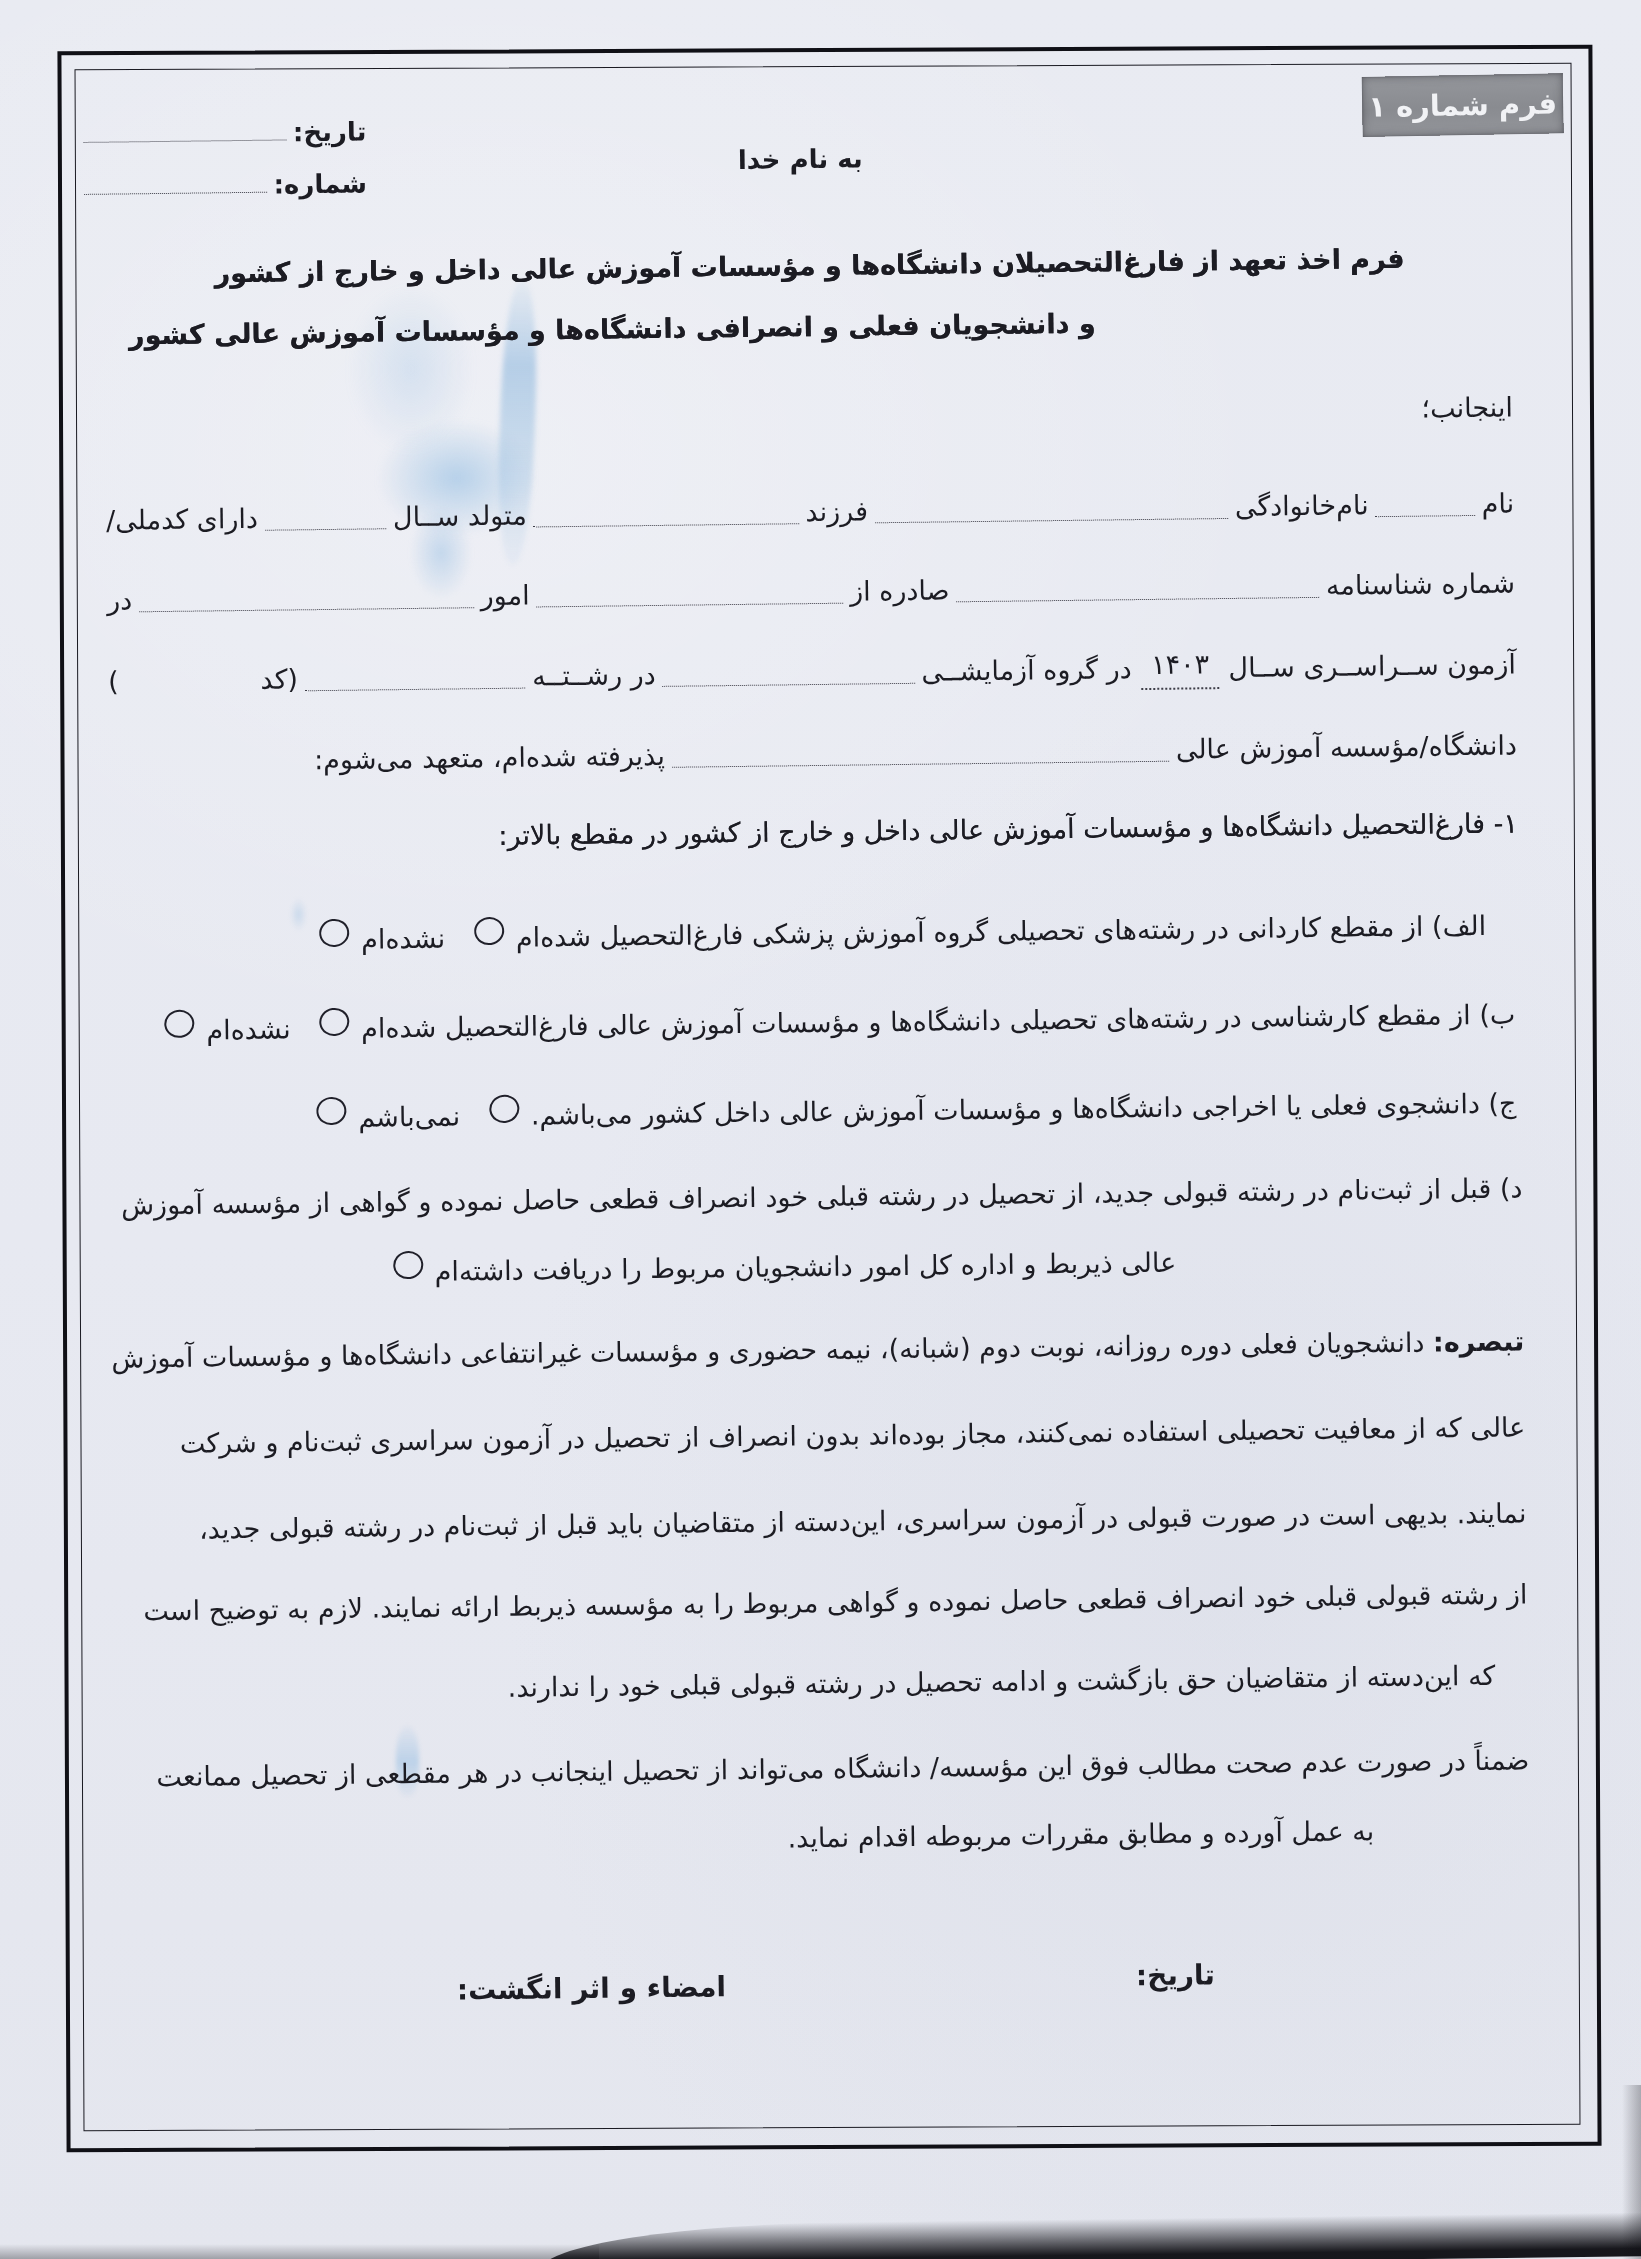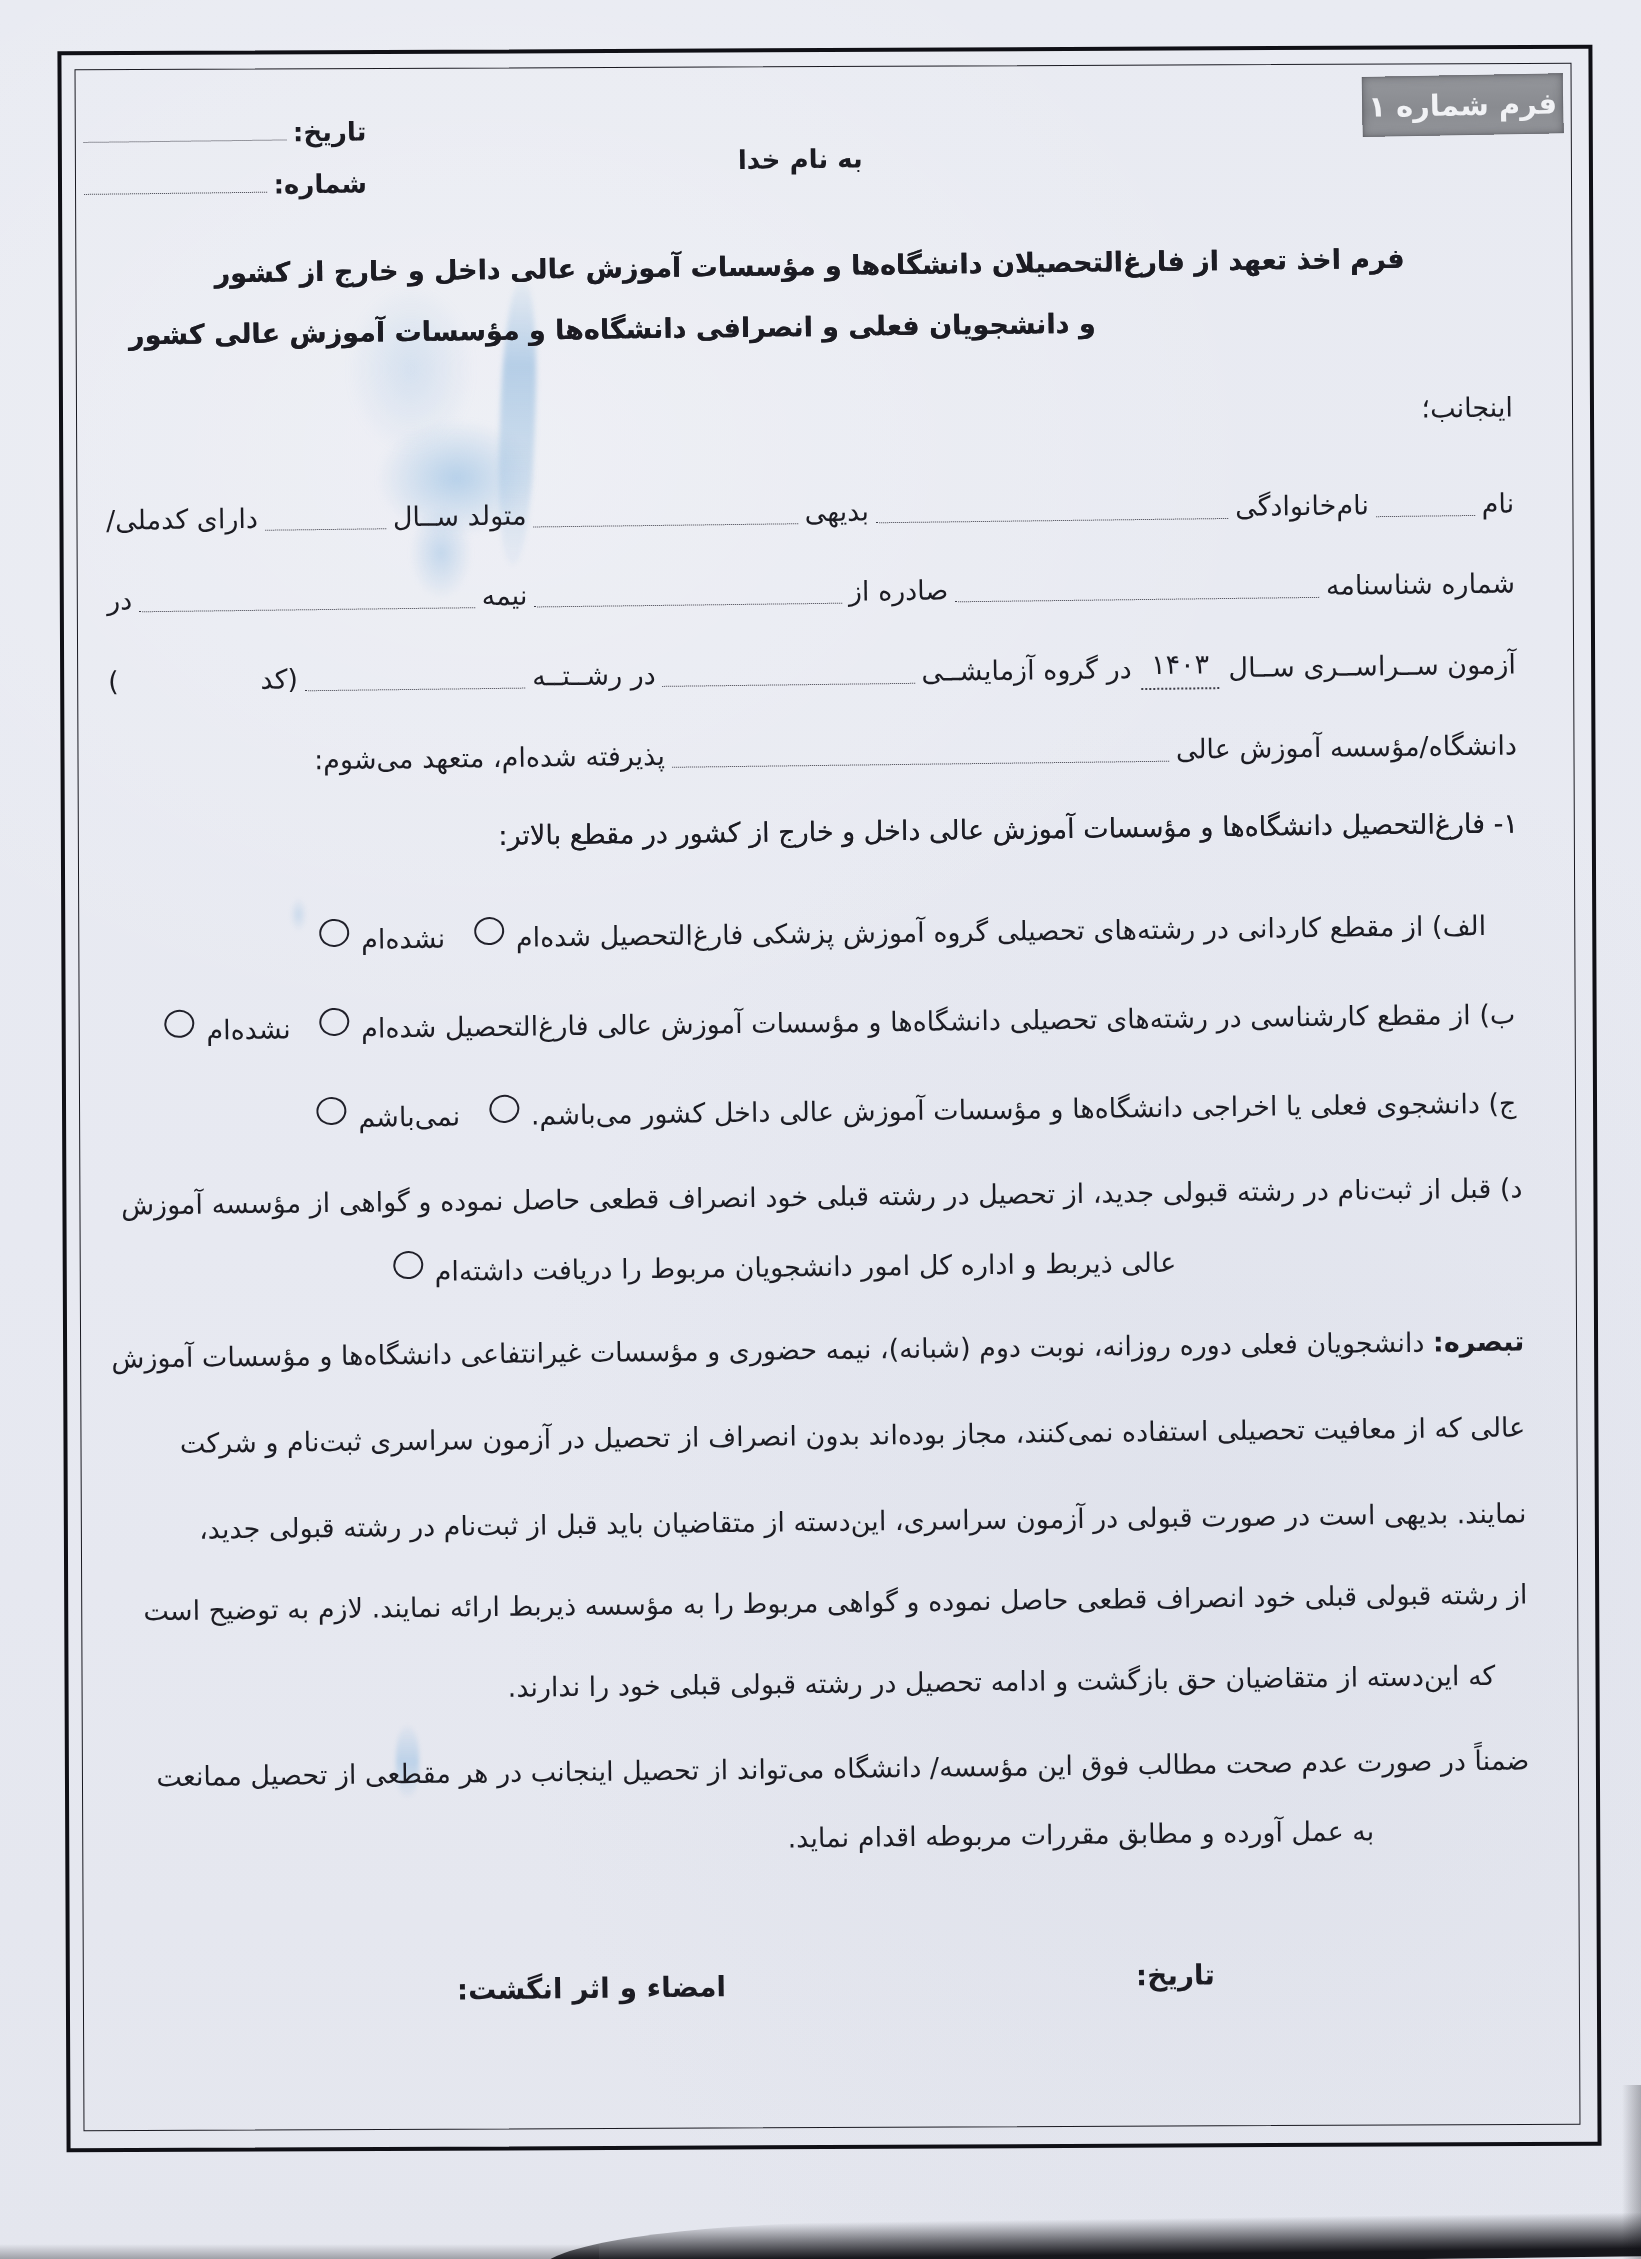--- a/index.html
+++ b/index.html
@@ -112,33 +112,33 @@
     <div class="title-line thick" style="top:241px;">فرم اخذ تعهد از فارغ‌التحصیلان دانشگاه‌ها و مؤسسات آموزش عالی داخل و خارج از کشور</div>
     <div class="title-line thick" style="top:302px;transform:translateX(-198px);">و دانشجویان فعلی و انصرافی دانشگاه‌ها و مؤسسات آموزش عالی کشور</div>
 
     <div class="ln" style="top:392px;right:119px;">اینجانب؛</div>
 
     <div class="ln flexln" style="top:485px;right:119px;left:114px;">
       <span>نام</span>
       <span class="dots g09"></span>
       <span>نام‌خانوادگی</span>
       <span class="dots g32"></span>
-      <span>بدیهی</span>
+      <span>فرزند</span>
       <span class="dots g24"></span>
       <span>متولد ســال</span>
       <span class="dots g11"></span>
       <span>دارای کدملی/</span>
     </div>
 
     <div class="ln flexln" style="top:565px;right:119px;left:114px;">
       <span>شماره شناسنامه</span>
       <span class="dots g26"></span>
       <span>صادره از</span>
       <span class="dots g22"></span>
-      <span>نیمه</span>
+      <span>امور</span>
       <span class="dots g24"></span>
       <span>در</span>
     </div>
 
     <div class="ln flexln" style="top:646px;right:119px;left:114px;">
       <span>آزمون ســراســری ســال</span>
       <span class="year" style="margin:0 9.7px;text-align:center;">۱۴۰۳</span>
       <span>در گروه آزمایشــی</span>
       <span class="dots g16"></span>
       <span>در رشــتــه</span>

